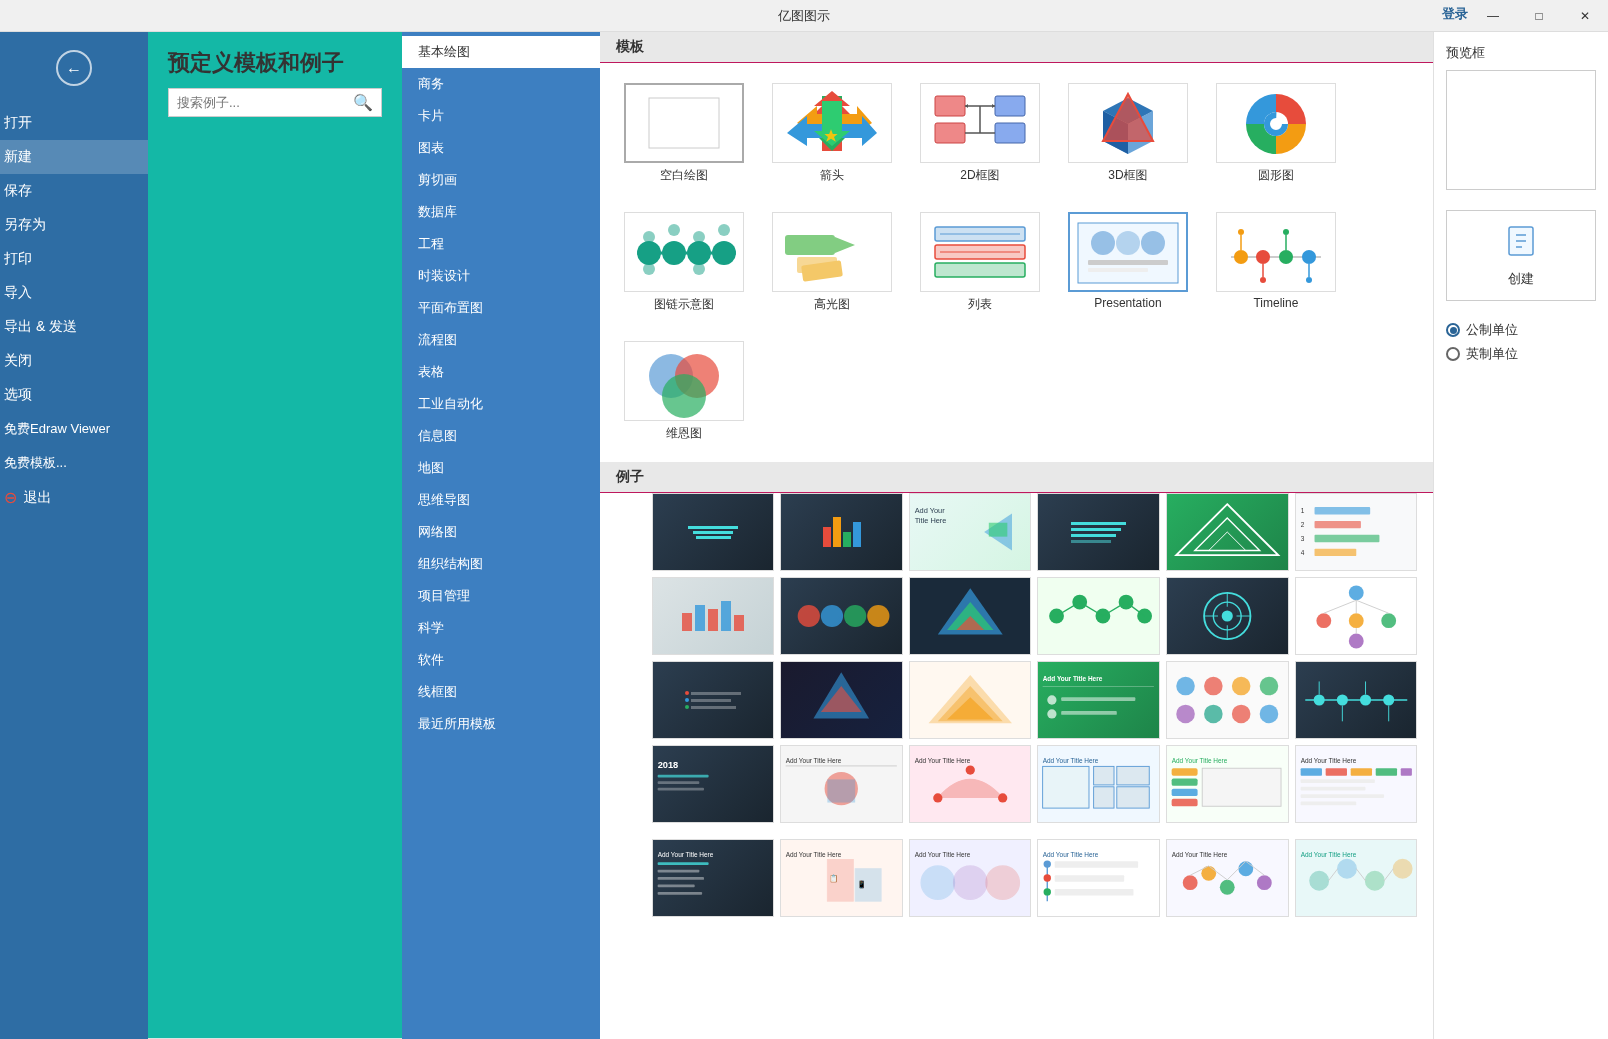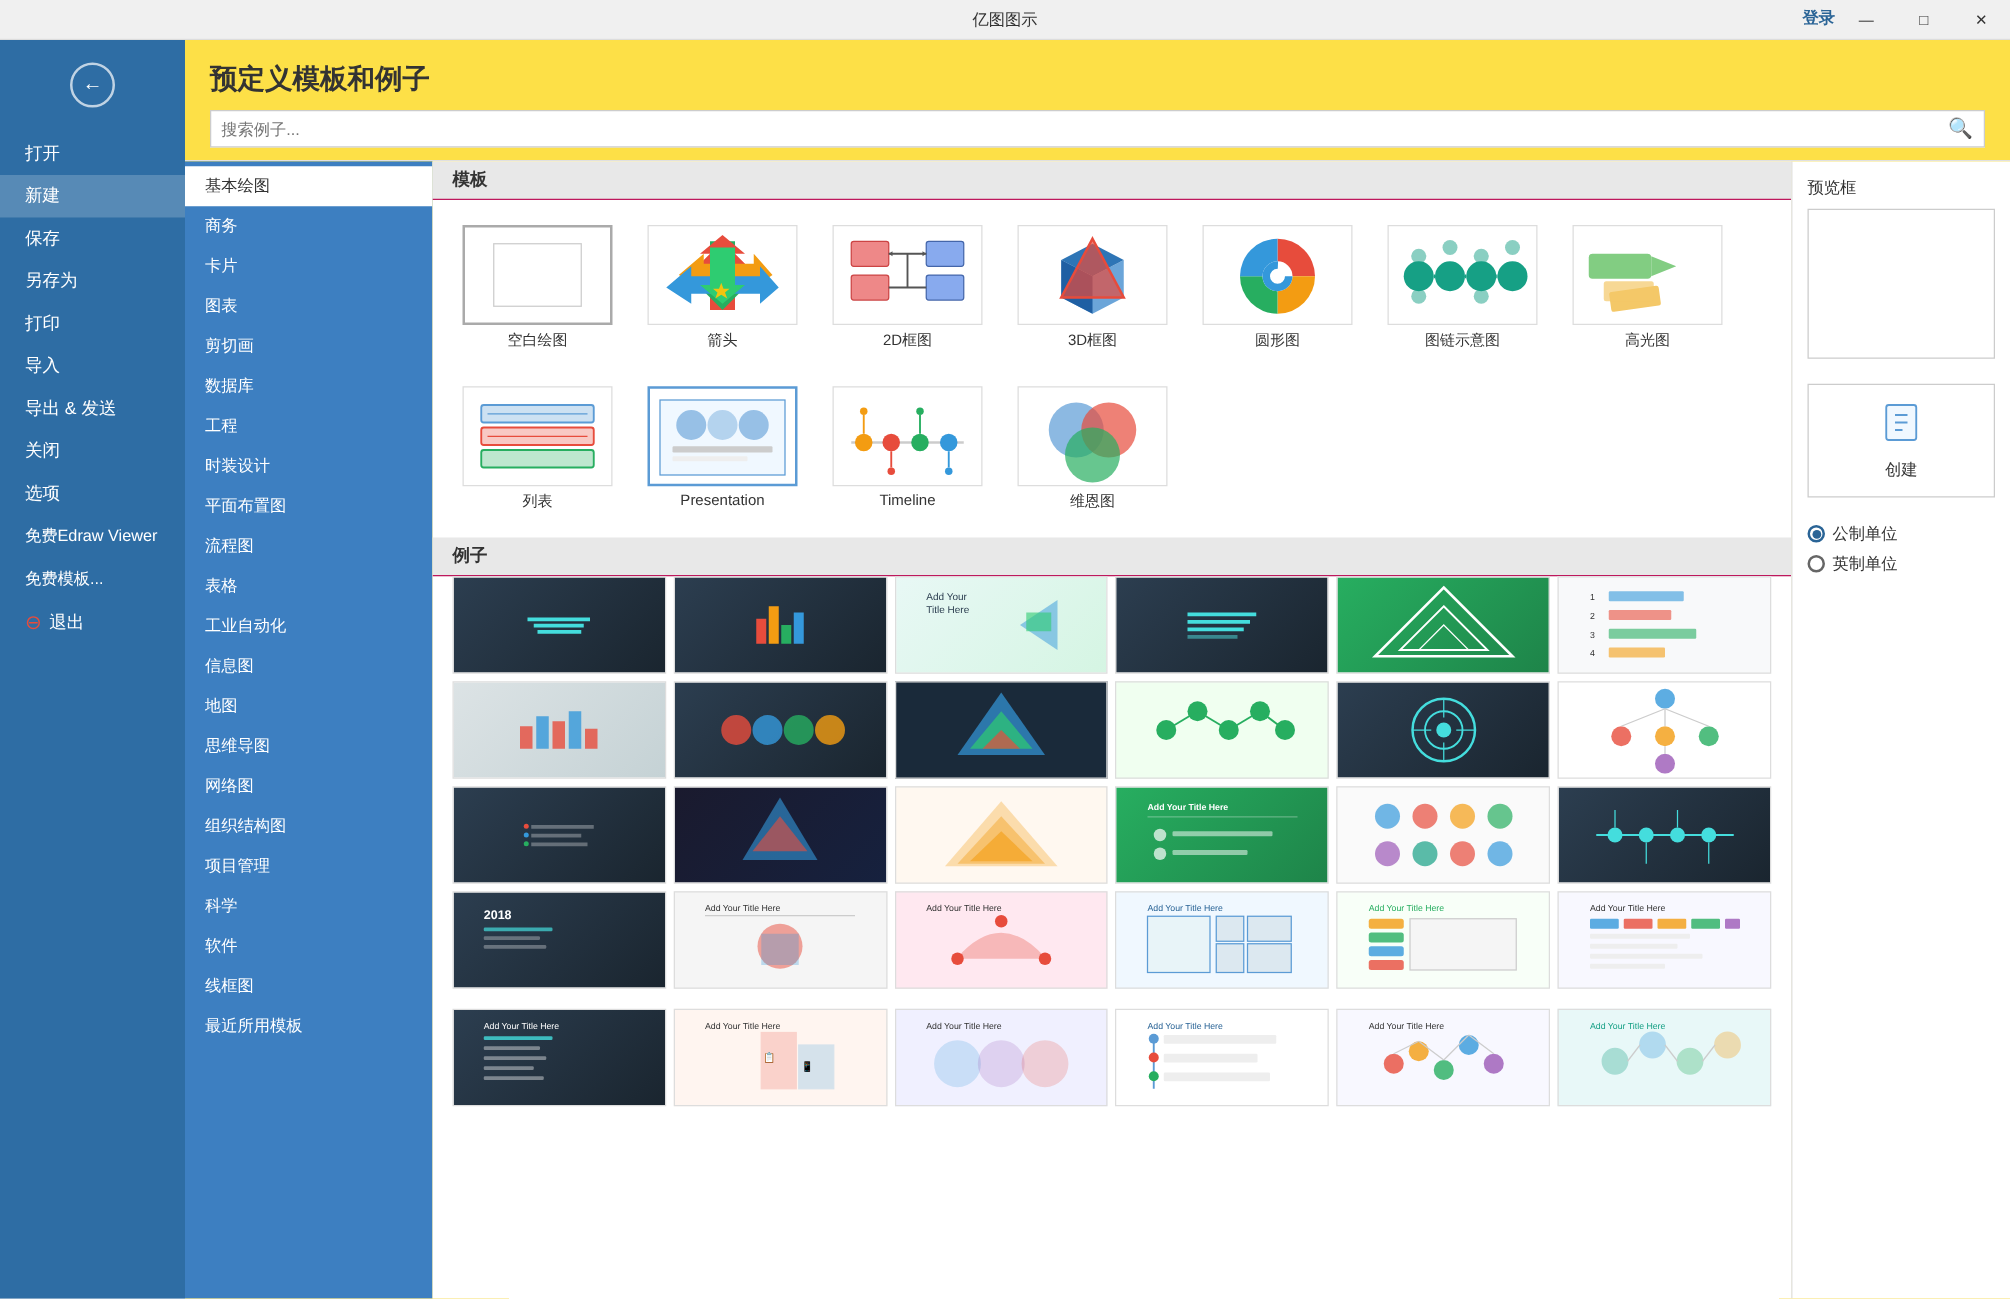--- a/index.html
+++ b/index.html
@@ -75,34 +75,34 @@
       justify-content: center;
       color: white;
       font-size: 16px;
     }
     .sidebar-menu {
       margin-top: 12px;
       display: flex;
       flex-direction: column;
     }
     .sidebar-item {
-      padding: 8px 20px;
+      padding: 8px 4px;
       color: white;
       font-size: 14px;
       cursor: pointer;
     }
     .sidebar-item.danger { display: flex; align-items: center; gap: 6px; }
     .sidebar-item.special { color: #fff; font-size: 13px; }
 
     
     .content-area {
       flex: 1;
       display: flex;
-      flex-direction: column;
-      background: #fde047;
+      flex-direction: row;
+      background: #14b8a6;
       overflow: hidden;
     }
 
     
     .content-header {
       padding: 16px 20px 10px 20px;
       border-bottom: 1px solid #e0e0e0;
     }
     .content-header h1 {
       font-size: 22px;
@@ -190,21 +190,21 @@
       overflow: hidden;
     }
     .template-label {
       font-size: 12px;
       color: #333;
       margin-top: 4px;
       text-align: center;
     }
 
     
-    .examples-section { padding-bottom: 16px; }
+    .examples-section { padding-bottom: 16px; padding-left: 36px; }
 
     
     .right-panel {
       width: 175px;
       background: white;
       border-left: 1px solid #e0e0e0;
       display: flex;
       flex-direction: column;
       padding: 12px;
     }

